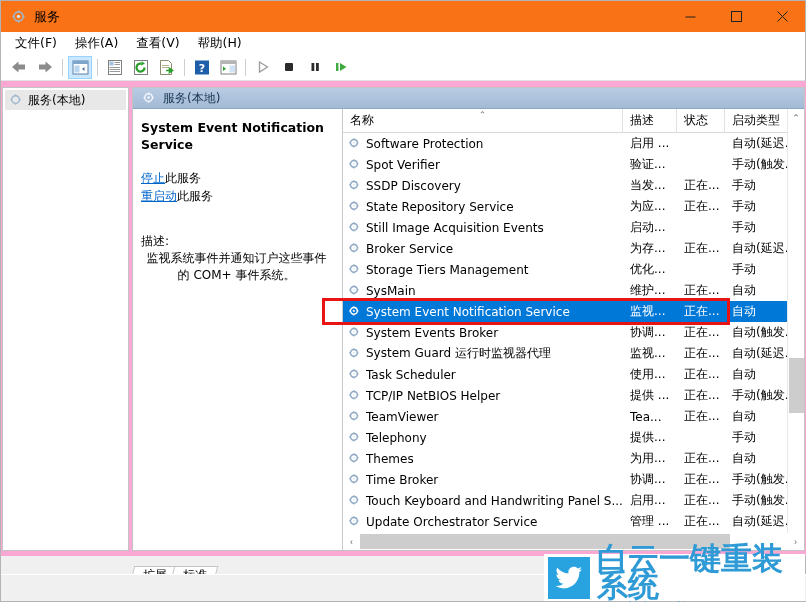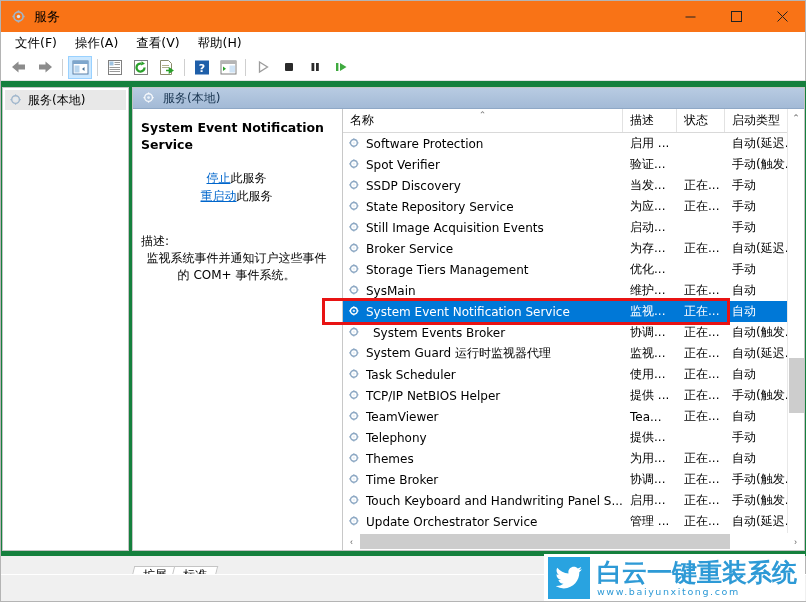--- a/index.html
+++ b/index.html
@@ -73,21 +73,21 @@
   }
   .tbtn.active { background: #cce8ff; border: 1px solid #99d1ff; box-sizing: border-box; }
   .tbsep {
     width: 1px; height: 17px; background: #cfcfcf; margin: 0 4px;
   }
 
   
   .workarea {
     position: absolute; left: 0; top: 80px;
     width: 806px; height: 475px;
-    background: #15803d;
+    background: #f9a8d4;
   }
 
   
   .treepane {
     position: absolute; left: 1px; top: 6px;
     width: 127px; height: 464px;
     background: #ffffff;
     border: 1px solid #c4c4c4;
     box-sizing: border-box;
   }
@@ -130,21 +130,21 @@
     box-sizing: border-box;
     padding: 10px 10px 0 8px;
     border-right: 1px solid #c8c8c8;
     position: relative;
   }
   .det-title {
     font-size: 12.5px; font-weight: bold; color: #000;
     line-height: 17px;
     font-family: "DejaVu Sans", sans-serif;
   }
-  .det-links { margin-top: 16px; text-align: center; }
+  .det-links { margin-top: 16px; }
   .det-link-row {
     font-size: 12px; color: #000; line-height: 18px;
     font-family: "DejaVu Sans", sans-serif;
   }
   .det-link {
     color: #0066cc; text-decoration: underline;
   }
   .det-desc-label {
     margin-top: 28px;
     font-size: 12px; color: #000;
@@ -272,21 +272,21 @@
     z-index: 60;
   }
   .wm-logo {
     width: 42px; height: 42px;
     background: #29a3e0;
     display: flex; align-items: center; justify-content: center;
     margin-left: 4px; flex: none;
   }
   .wm-text { margin-left: 7px; }
   .wm-title {
-    font-size: 25px; font-weight: bold;
+    font-size: 31px; font-weight: bold;
     color: #2e9ad6;
     letter-spacing: 0px;
     line-height: 27px;
     font-family: "DejaVu Sans", sans-serif;
   }
   .wm-url {
     font-size: 9.5px; color: #2e9ad6;
     letter-spacing: 1.6px;
     font-family: "DejaVu Sans", sans-serif;
   }
@@ -727,21 +727,21 @@
                   <span>监视...</span>
                 </div>
                 <div class="cell" style="width: 48px;">
                   <span>正在...</span>
                 </div>
                 <div class="cell" style="width: 63px;">
                   <span>自动</span>
                 </div>
               </div>
               <div class="lv-row">
-                <div class="cell name" style="width: 280px; gap: 7px;">
+                <div class="cell name" style="width: 280px;">
                   <span class="svcico">
                     <svg width="13" height="13" viewBox="0 0 16 16">
                       <circle cx="7.2" cy="7.2" r="4.2" fill="none" stroke="#8ea9c4" stroke-width="1.7"></circle>
                       <circle cx="7.2" cy="7.2" r="1.5" fill="#e6eff7"></circle>
                       <g stroke="#8ea9c4" stroke-width="1.4">
                         <line x1="7.2" y1="1.5" x2="7.2" y2="3.0"></line>
                         <line x1="7.2" y1="11.4" x2="7.2" y2="12.9"></line>
                         <line x1="1.5" y1="7.2" x2="3.0" y2="7.2"></line>
                         <line x1="11.4" y1="7.2" x2="12.9" y2="7.2"></line>
                       </g>

